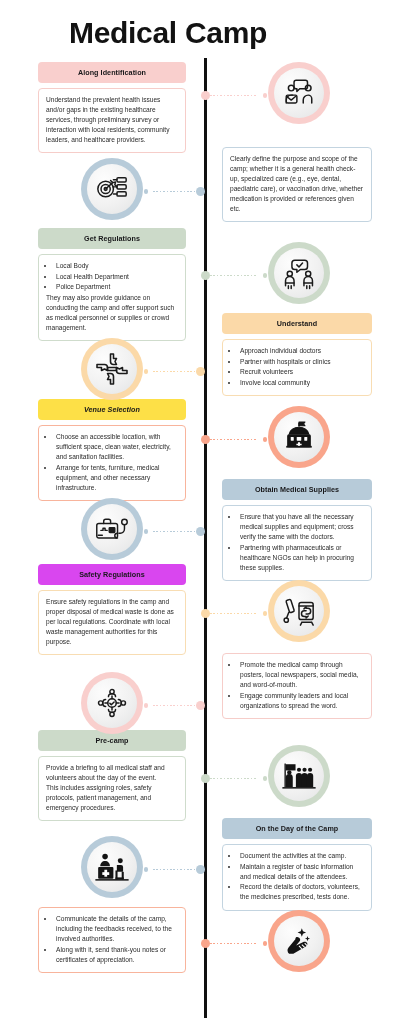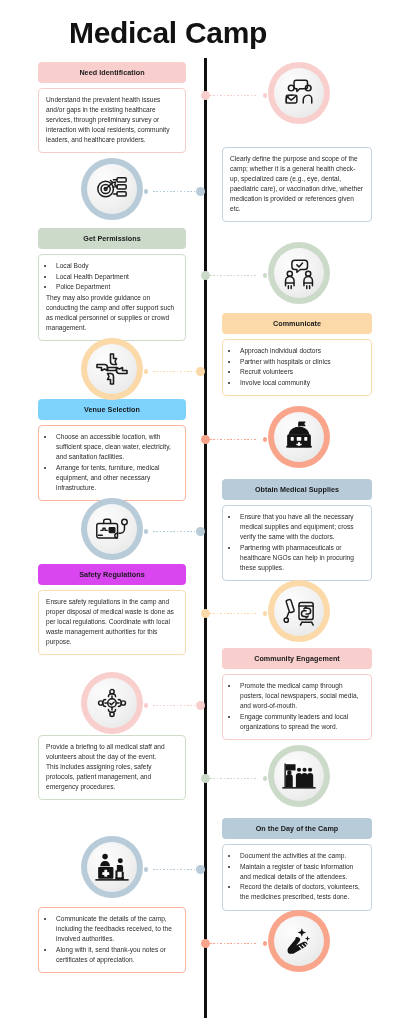--- a/index.html
+++ b/index.html
@@ -127,54 +127,54 @@
 <body>
 
 <div id="root">
 
   <div id="title">Medical Camp</div>
 
   <div id="timeline"></div>
 
   <div id="steps-layer">
       <div class="step left" style="top: 62px;">
-        <div class="step-header" style="background: rgb(249, 207, 205);">Need Identification</div>
+        <div class="step-header" style="background: rgb(249, 207, 205);">Along Identification</div>
         <div class="step-body" style="border-color: rgb(246, 205, 201);">
           <p>Understand the prevalent health issues and/or gaps in the existing healthcare services, through preliminary survey or interaction with local residents, community leaders, and healthcare providers.</p>
         </div>
       </div>
       <div class="step right" style="top: 142px;">
         <div class="step-body" style="border-color: rgb(195, 212, 224);">
           <p>Clearly define the purpose and scope of the camp; whether it is a general health check-up, specialized care (e.g., eye, dental, paediatric care), or vaccination drive, whether medication is provided or references given etc.</p>
         </div>
       </div>
       <div class="step left" style="top: 228px;">
-        <div class="step-header" style="background: rgb(204, 218, 201);">Get Permissions</div>
+        <div class="step-header" style="background: rgb(204, 218, 201);">Get Regulations</div>
         <div class="step-body" style="border-color: rgb(207, 220, 204);">
           <ul>
             <li>Local Body</li>
             <li>Local Health Department</li>
             <li>Police Department</li>
           </ul>
           <p>They may also provide guidance on conducting the camp and offer support such as medical personnel or supplies or crowd management.</p>
         </div>
       </div>
       <div class="step right" style="top: 313px;">
-        <div class="step-header" style="background: rgb(251, 217, 168);">Communicate</div>
+        <div class="step-header" style="background: rgb(251, 217, 168);">Understand</div>
         <div class="step-body" style="border-color: rgb(248, 221, 179);">
           <ul>
             <li>Approach individual doctors</li>
             <li>Partner with hospitals or clinics</li>
             <li>Recruit volunteers</li>
             <li>Involve local community</li>
           </ul>
         </div>
       </div>
       <div class="step left" style="top: 399px;">
-        <div class="step-header" style="background: #7dd3fc;">Venue Selection</div>
+        <div class="step-header" style="background: #fde047; font-style: italic;">Venue Selection</div>
         <div class="step-body" style="border-color: rgb(248, 180, 156);">
           <ul>
             <li>Choose an accessible location, with sufficient space, clean water, electricity, and sanitation facilities.</li>
             <li>Arrange for tents, furniture, medical equipment, and other necessary infrastructure.</li>
           </ul>
         </div>
       </div>
       <div class="step right" style="top: 479px;">
         <div class="step-header" style="background: rgb(183, 203, 217);">Obtain Medical Supplies</div>
         <div class="step-body" style="border-color: rgb(195, 212, 224);">
@@ -184,29 +184,29 @@
           </ul>
         </div>
       </div>
       <div class="step left" style="top: 564px;">
         <div class="step-header" style="background: #d946ef;">Safety Regulations</div>
         <div class="step-body" style="border-color: rgb(248, 221, 179);">
           <p>Ensure safety regulations in the camp and proper disposal of medical waste is done as per local regulations. Coordinate with local waste management authorities for this purpose.</p>
         </div>
       </div>
       <div class="step right" style="top: 648px;">
-        <div class="step-header" style="background: rgb(249, 207, 205);">Community Engagement</div>
         <div class="step-body" style="border-color: rgb(246, 205, 201);">
           <ul>
             <li>Promote the medical camp through posters, local newspapers, social media, and word-of-mouth.</li>
             <li>Engage community leaders and local organizations to spread the word.</li>
           </ul>
         </div>
       </div>
       <div class="step left" style="top: 730px;">
+        <div class="step-header" style="background: rgb(204, 218, 201);">Pre-camp</div>
         <div class="step-body" style="border-color: rgb(207, 220, 204);">
           <p>Provide a briefing to all medical staff and volunteers about the day of the event.</p>
           <p>This includes assigning roles, safety protocols, patient management, and emergency procedures.</p>
         </div>
       </div>
       <div class="step right" style="top: 818px;">
         <div class="step-header" style="background: rgb(183, 203, 217);">On the Day of the Camp</div>
         <div class="step-body" style="border-color: rgb(195, 212, 224);">
           <ul>
             <li>Document the activities at the camp.</li>

